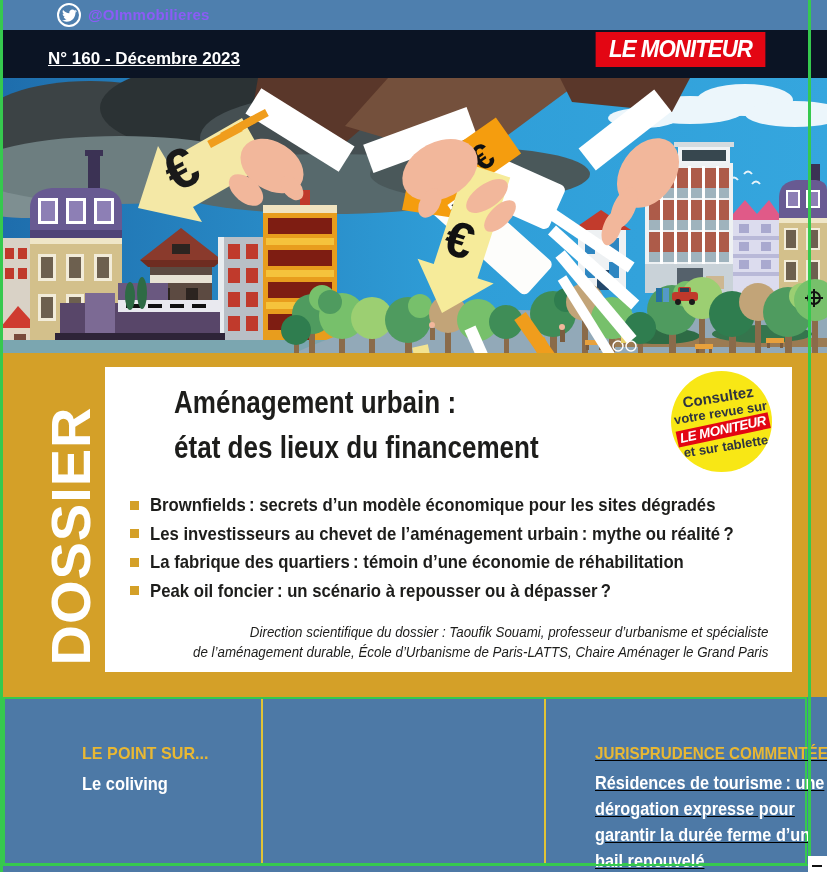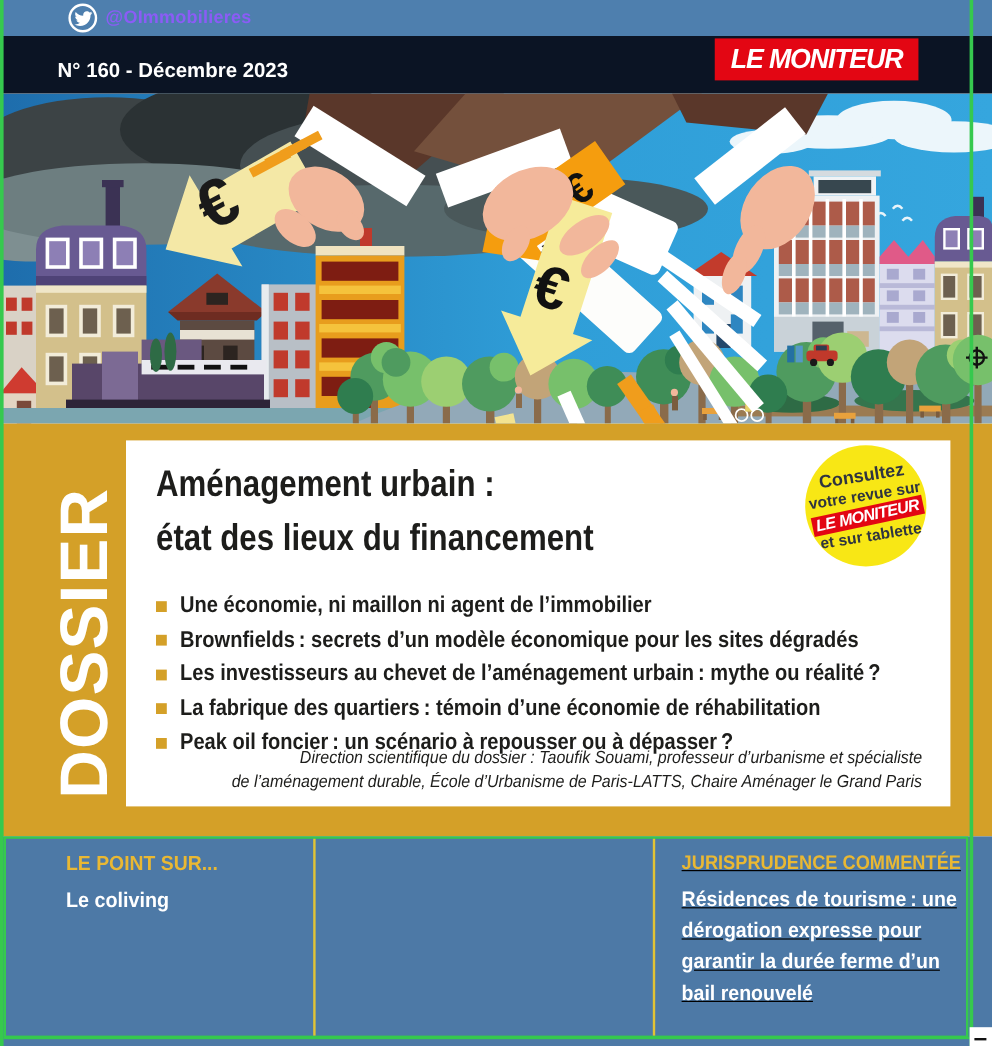--- a/index.html
+++ b/index.html
@@ -6,54 +6,54 @@
   #page{position:relative;width:827px;height:872px;overflow:hidden;background:#fff;
         font-family:"Liberation Sans",sans-serif;}
   .abs{position:absolute;}
   
   #topbar{left:0;top:0;width:827px;height:30px;background:#4e7fae;}
   #twicon{left:57px;top:3px;width:24px;height:24px;border:2px solid #fff;border-radius:50%;
           box-sizing:border-box;display:flex;align-items:center;justify-content:center;}
   #twhandle{left:88px;top:6px;color:#8b5cf6;font-weight:bold;font-size:15px;letter-spacing:.2px;}
   
   #darkbar{left:0;top:30px;width:827px;height:48px;background:#0b1424;}
-  #issue{left:48px;top:19px;color:#fff;font-weight:bold;font-size:17px;}
+  #issue{left:48px;top:19px;color:#fff;font-weight:bold;font-size:17px;text-decoration:underline;}
   #logo{left:593px;top:2px;width:175px;height:35px;background:#e30613;display:flex;align-items:center;
         justify-content:center;color:#fff;font-weight:900;font-style:italic;font-size:23px;
         letter-spacing:-1px;transform:scaleX(.97);}
   
   #illu{left:0;top:78px;width:827px;height:275px;}
   
   #goldband{left:0;top:353px;width:827px;height:344px;background:#d4a028;}
   #dossier-label{left:70px;top:536px;transform:translate(-50%,-50%) rotate(-90deg);color:#fff;
         font-weight:bold;font-size:56px;letter-spacing:1px;white-space:nowrap;}
   #card{left:105px;top:367px;width:687px;height:305px;background:#fff;}
   .titleln{position:relative;margin-left:25px;color:#1d1d1b;font-weight:bold;font-size:31px;
         line-height:45px;transform:scaleX(.84);transform-origin:left top;white-space:nowrap;}
-  #title{padding-top:13px;}
+  #title{padding-top:13px;padding-left:44px;}
   #bullets{list-style:none;margin:21px 0 0 0;padding:0 0 0 25px;}
   #bullets li{position:relative;height:28.5px;display:flex;align-items:center;}
   .sq{width:9px;height:9px;background:#d4a028;margin-right:11px;flex:none;}
   .bt{color:#1d1d1b;font-weight:bold;font-size:19px;transform:scaleX(.88);transform-origin:left center;
       white-space:nowrap;}
   #credit{position:absolute;right:24px;bottom:10px;text-align:right;color:#1d1d1b;font-style:italic;
       font-size:14.5px;line-height:20px;transform:scaleX(.92);transform-origin:right bottom;white-space:nowrap;}
   
   #badge{left:671px;top:371px;width:101px;height:101px;background:#f8e715;border-radius:50%;
       display:flex;align-items:center;justify-content:center;z-index:5;}
   #badge-inner{transform:rotate(-9deg);text-align:center;color:#2f3440;font-weight:bold;line-height:16px;}
   #badge-inner .b1{font-size:15px;}
   #badge-inner .b2{font-size:13px;}
   #badge-logo{display:inline-block;background:#e30613;color:#fff;font-style:italic;font-weight:900;
       font-size:13.5px;padding:0 3px;transform:rotate(-3deg);letter-spacing:-.5px;margin:1px 0;}
   
   #bottom{left:0;top:697px;width:827px;height:175px;background:#4d79a6;}
   #greenbox{left:3px;top:697px;width:804px;height:168px;border:2px solid #36c94e;box-sizing:border-box;}
   .vdiv{top:699px;width:2px;height:164px;background:#e2c335;}
-  .col{top:710px;}
+  .col{top:744px;margin-left:27px;}
   .colhead{color:#e9b833;font-weight:bold;font-size:17px;transform:scaleX(.95);transform-origin:left top;
       white-space:nowrap;}
   .colbody{margin-top:7px;color:#fff;font-weight:bold;font-size:17.5px;line-height:26px;
       transform:scaleX(.94);transform-origin:left top;}
   
   .greenline{top:0;width:3px;height:872px;background:#36c94e;z-index:30;}
   #corner{left:808px;top:856px;width:19px;height:16px;background:#fff;z-index:31;}
   #corner .dash{width:10px;height:2px;background:#111;margin:9px 0 0 4px;}
 </style>
 </head>
@@ -422,24 +422,20 @@
   <div class="abs" id="dossier-label">DOSSIER</div>
 
   <div class="abs" id="card">
     <div id="title">
       <div class="titleln">Aménagement urbain :</div>
       <div class="titleln">état des lieux du financement</div>
     </div>
     <ul id="bullets">
       <li>
           <span class="sq"></span>
-          <span class="bt">Une économie, ni maillon ni agent de l’immobilier</span>
-        </li>
-      <li>
-          <span class="sq"></span>
           <span class="bt">Brownfields : secrets d’un modèle économique pour les sites dégradés</span>
         </li>
       <li>
           <span class="sq"></span>
           <span class="bt">Les investisseurs au chevet de l’aménagement urbain : mythe ou réalité ?</span>
         </li>
       <li>
           <span class="sq"></span>
           <span class="bt">La fabrique des quartiers : témoin d’une économie de réhabilitation</span>
         </li>

